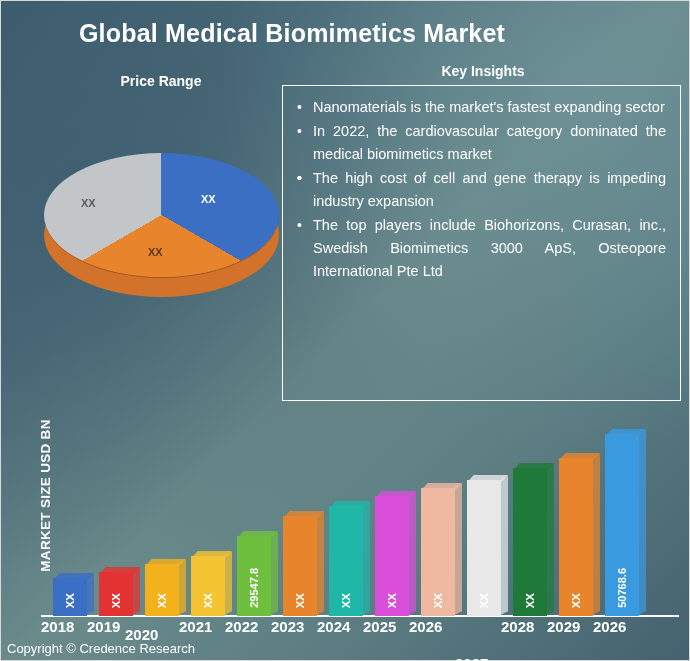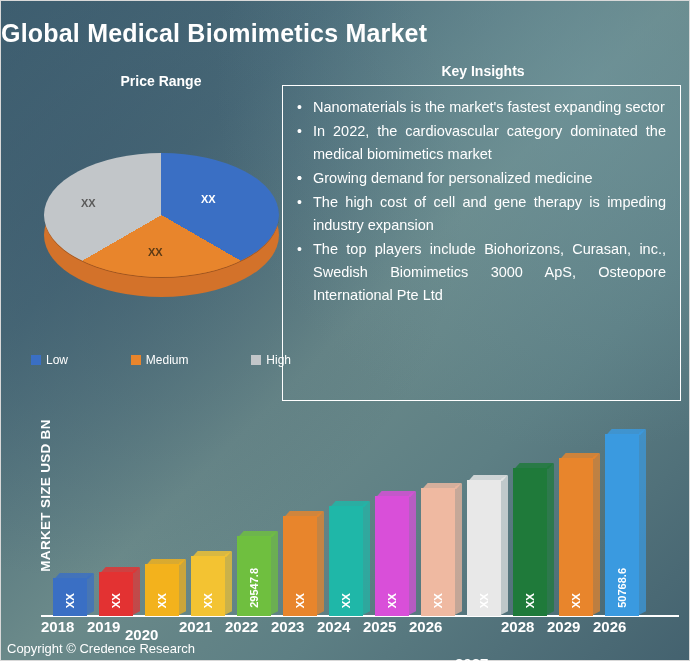--- a/index.html
+++ b/index.html
@@ -12,21 +12,21 @@
   .infographic{
     position:relative;width:690px;height:661px;
     background:
       radial-gradient(circle at 85% 12%, rgba(110,150,160,.55), rgba(0,0,0,0) 45%),
       radial-gradient(circle at 12% 30%, rgba(60,90,110,.6), rgba(0,0,0,0) 50%),
       linear-gradient(135deg,#3e5f70 0%,#4a6b78 25%,#6b8a8a 50%,#5d7f84 70%,#44626f 100%);
     border:1px solid #d9d9d9;
     box-sizing:border-box;
   }
   .title{
-    position:absolute;top:18px;left:0;width:582px;
+    position:absolute;top:18px;left:0;width:582px;text-align:center;
     color:#ffffff;font-size:25px;font-weight:bold;letter-spacing:.2px;
   }
   .price-range-label{
     position:absolute;top:72px;left:85px;width:150px;text-align:center;
     color:#ffffff;font-size:14px;font-weight:bold;
   }
   .key-insights-label{
     position:absolute;top:62px;left:282px;width:400px;text-align:center;
     color:#ffffff;font-size:14px;font-weight:bold;
   }
@@ -125,48 +125,34 @@
   <div class="title">Global Medical Biomimetics Market</div>
 
   <div class="price-range-label">Price Range</div>
   <div class="key-insights-label">Key Insights</div>
 
   <div class="insights-box">
     <ul class="insights-list">
       <li><span class="bullet">•</span><span>Nanomaterials is the market's fastest expanding sector</span></li>
       <li><span class="bullet">•</span><span>In 2022, the cardiovascular category dominated the medical biomimetics market</span></li>
       <li><span class="bullet">•</span></li>
-      <li><span class="bullet">•</span><span> Growing demand for personalized medicine</span></li>
+      <li><span class="bullet">•</span></li>
       <li><span class="bullet">•</span><span>The high cost of cell and gene therapy is impeding industry expansion</span></li>
       <li><span class="bullet">•</span><span>The top players include Biohorizons, Curasan, inc., Swedish Biomimetics 3000 ApS, Osteopore International Pte Ltd</span></li>
     </ul>
   </div>
 
   <div class="pie-wrap">
     <div class="pie-side"></div>
     <div class="pie-top"></div>
     <div class="pie-lbl high">XX</div>
     <div class="pie-lbl low">XX</div>
     <div class="pie-lbl med">XX</div>
   </div>
 
-  <div class="legend">
-    <div class="legend-item">
-      <span class="legend-swatch" style="background:#3a6fc4"></span>
-      <span class="legend-text">Low</span>
-    </div>
-    <div class="legend-item">
-      <span class="legend-swatch" style="background:#e8852c"></span>
-      <span class="legend-text">Medium</span>
-    </div>
-    <div class="legend-item">
-      <span class="legend-swatch" style="background:#c2c6c9"></span>
-      <span class="legend-text">High</span>
-    </div>
-  </div>
 
   <div class="chart-area">
     <div class="y-axis-label">MARKET SIZE USD BN</div>
     <div class="baseline"></div>
     <div class="bars" id="bars">
         <div class="bar" style="left: 0px; height: 38px;">
           <div class="side" style="background: rgb(58, 111, 196);"></div>
           <div class="face" style="background: rgb(58, 111, 196);"></div>
           <div class="top" style="background: rgb(58, 111, 196);"></div>
           <div class="val">XX</div>

